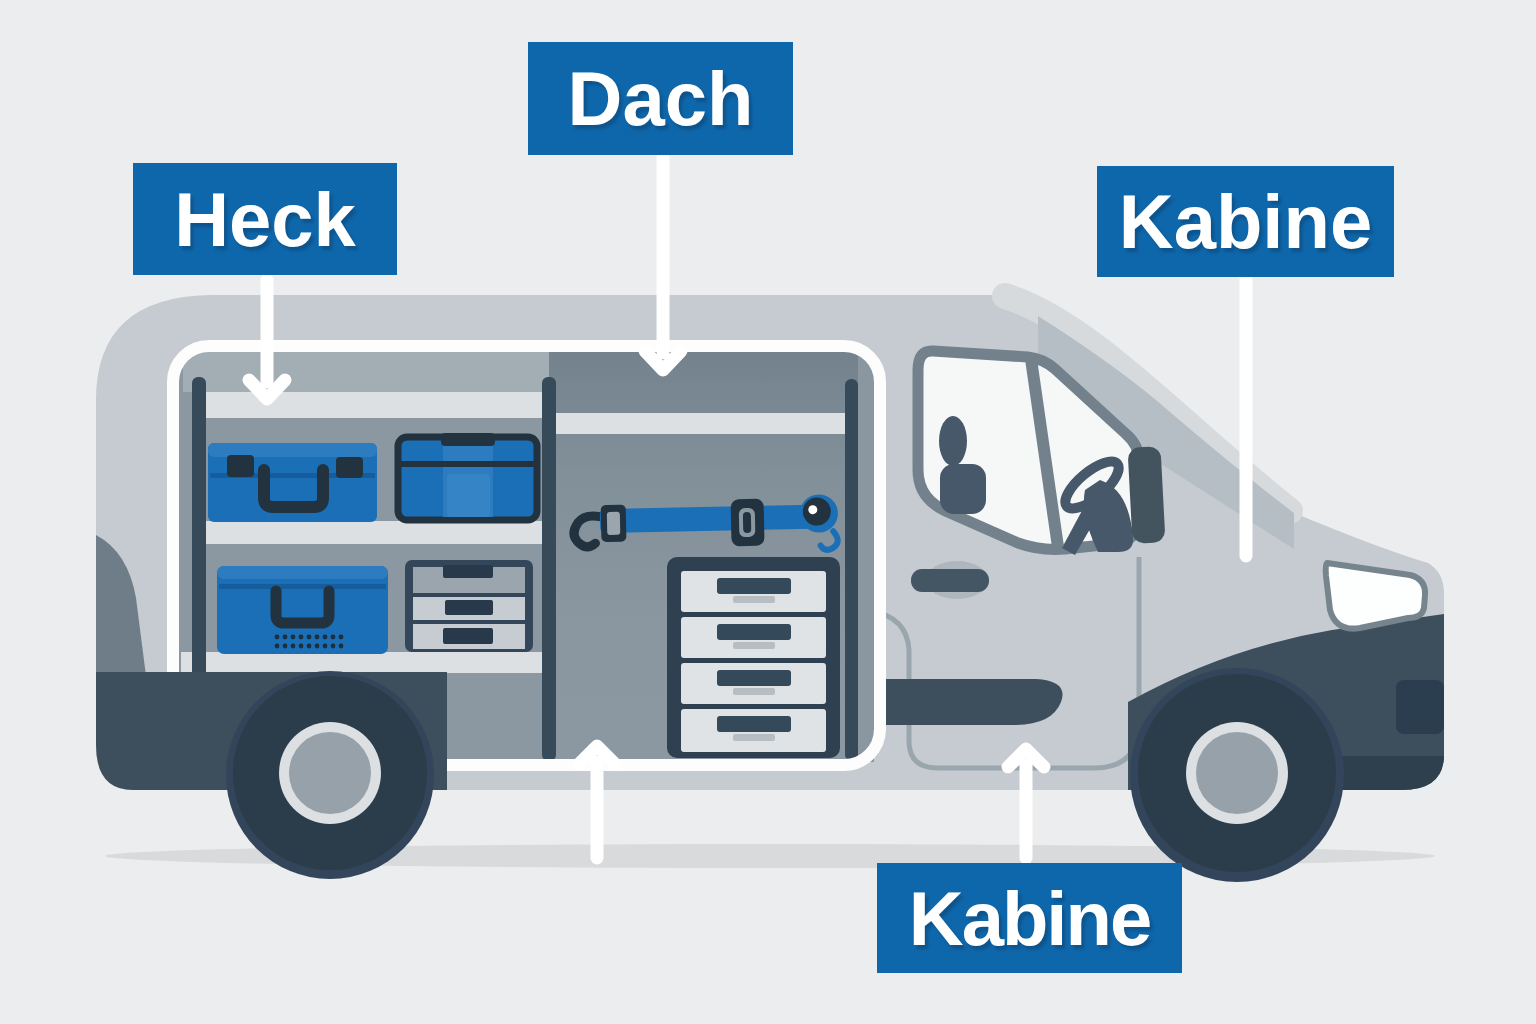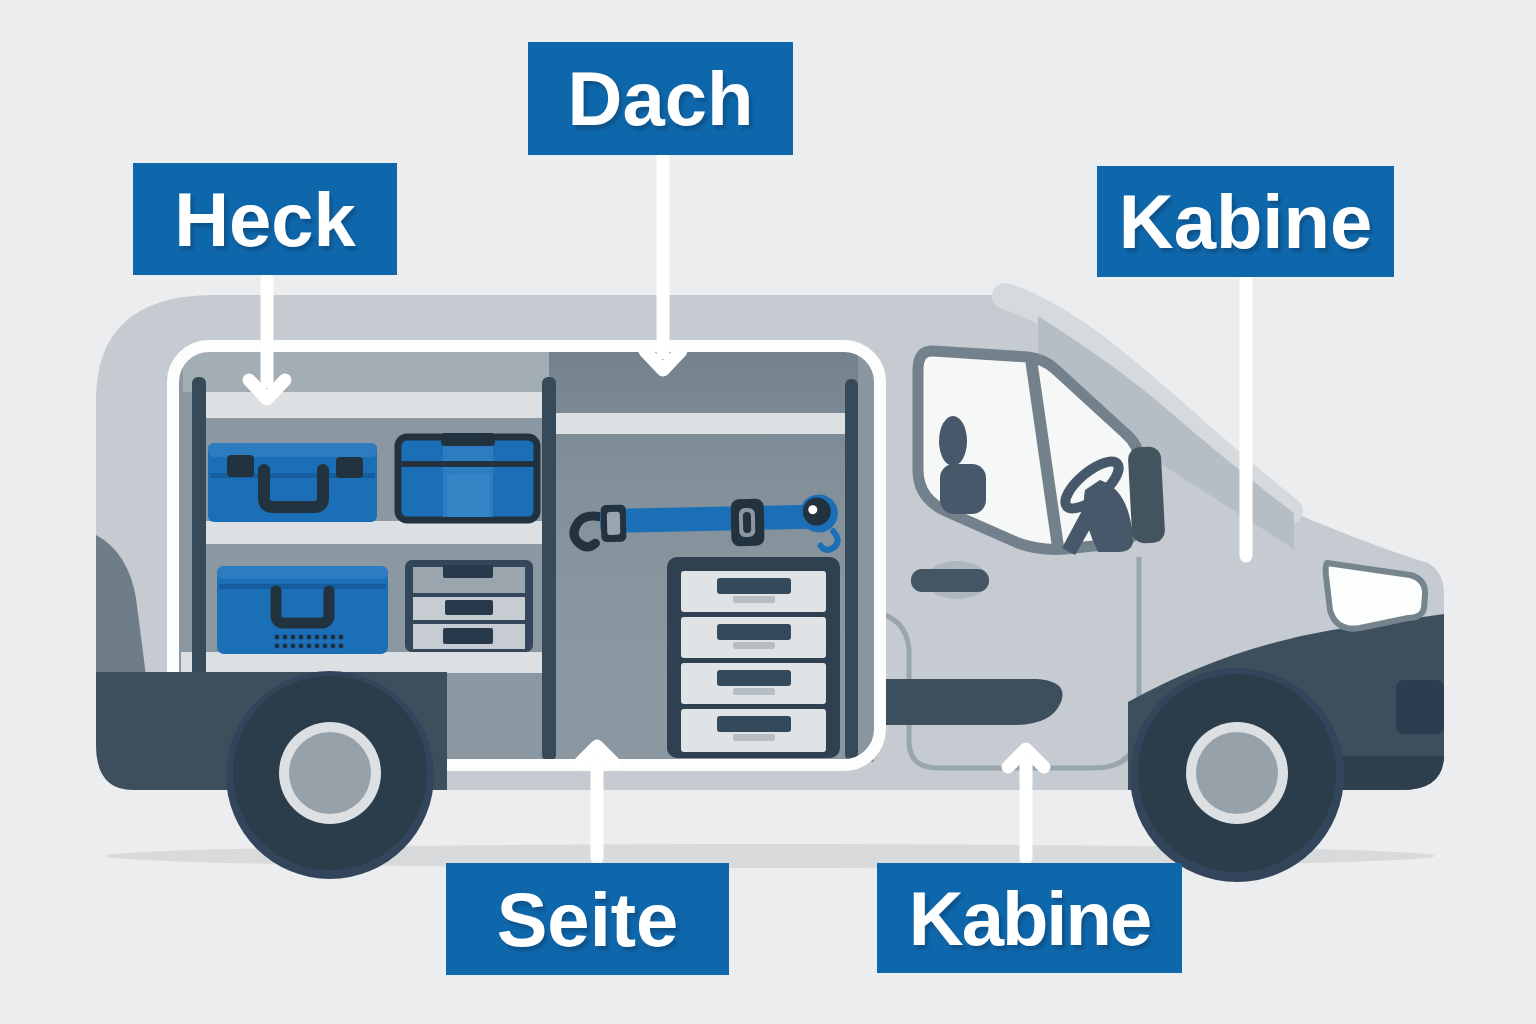--- a/index.html
+++ b/index.html
@@ -226,20 +226,17 @@
 
   <div class="label label-dach">
     <span>Dach</span>
   </div>
   <div class="label label-heck">
     <span>Heck</span>
   </div>
   <div class="label label-kabine-top">
     <span>Kabine</span>
   </div>
-  <div class="label label-seite">
-    <span>Seite</span>
-  </div>
   <div class="label label-kabine-bottom">
     <span>Kabine</span>
   </div>
 
 </div>
 
 </body></html>

